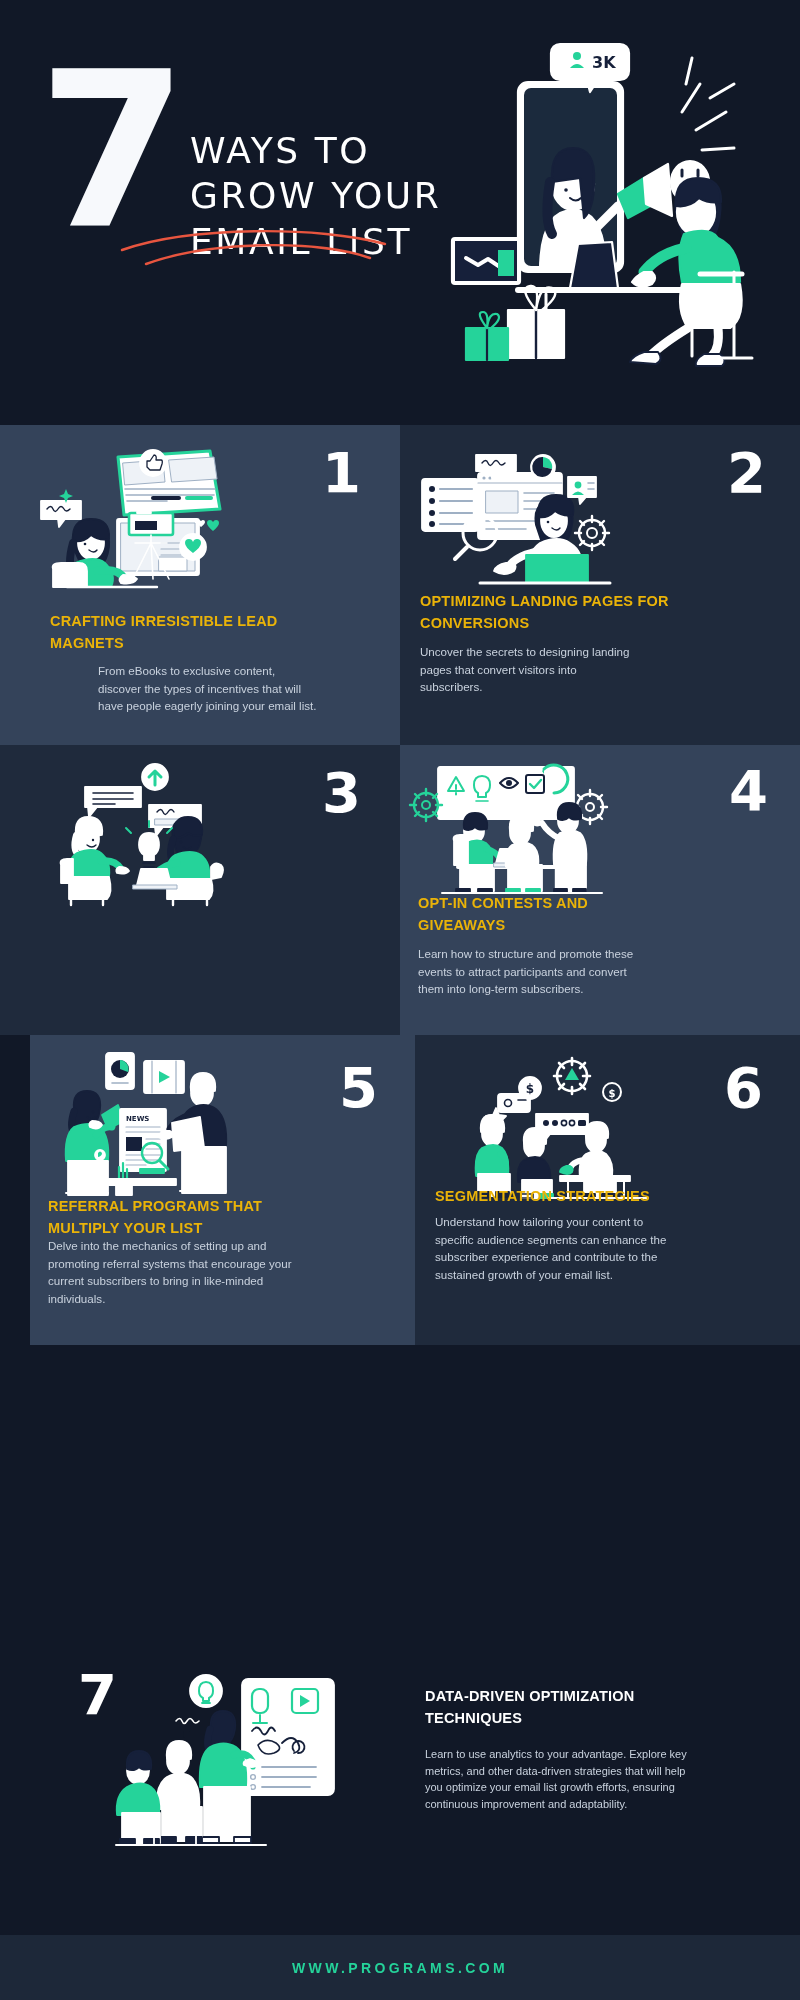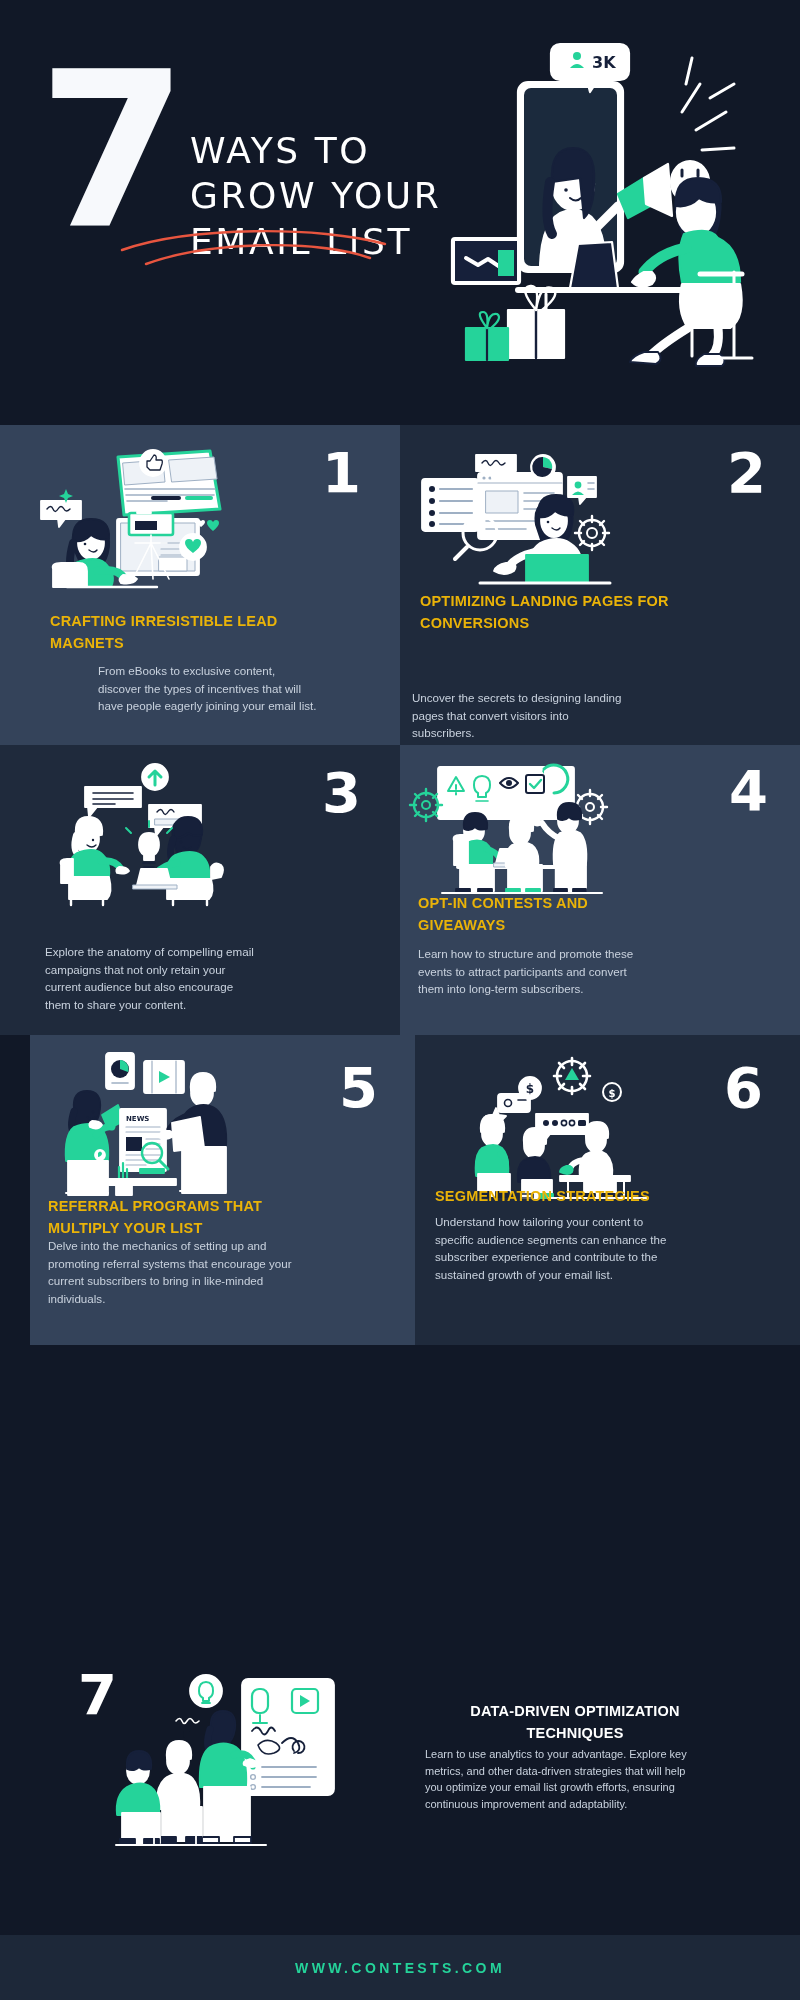--- a/index.html
+++ b/index.html
@@ -50,22 +50,22 @@
     position:absolute; font-size:11.6px; color:#c9d2de; line-height:1.52;
     font-family:"Liberation Sans", sans-serif;
   }
 
   
   .row7 { position:absolute; left:0; top:1645px; width:800px; height:290px; background:#111827; }
   .c7-num {
     position:absolute; left:78px; top:22px; font-size:56px; font-weight:800;
     color:#ffffff; font-family:"DejaVu Sans", sans-serif; line-height:1;
   }
-  .c7-title { position:absolute; left:425px; top:55px; width:300px; font-size:14.5px;
-    font-weight:700; color:#fff; line-height:1.55; letter-spacing:0.2px; text-transform:uppercase;text-align:center; }
+  .c7-title { position:absolute; left:425px; top:40px; width:300px; font-size:14.5px;
+    font-weight:700; color:#fff; line-height:1.55; letter-spacing:0.2px; text-transform:uppercase; }
   .c7-body { position:absolute; left:425px; top:101px; width:270px; font-size:11px;
     color:#c9d2de; line-height:1.52; }
 
   
   .footer { position:absolute; left:0; top:1935px; width:800px; height:65px; background:#1d2839;
             display:flex; align-items:center; justify-content:center; }
   .footer-url { font-size:14px; font-weight:700; letter-spacing:3.4px; color:#25d39a;
                 font-family:"Liberation Sans", sans-serif; }
 
   
@@ -257,21 +257,21 @@
             <path d="M62 8 q4 -5 6 0 q2 5 5 0 q3 -5 6 0 q2 4 6 0" stroke="#16203a" stroke-width="1.4" fill="none"></path>
 
             <path d="M148 22 h28 v20 h-10 l-6 7 l-1 -7 h-11 z" fill="#ffffff" stroke="#ffffff"></path>
             <circle cx="158" cy="30" r="3.4" fill="#25d39a" stroke="none"></circle>
             <path d="M152 40 q6 -7 12 0 z" fill="#25d39a" stroke="none"></path>
             <path d="M168 28 h6 M168 34 h6" stroke="#9fb0c4" stroke-width="1.6"></path>
           </g>
         </svg>
         <div class="num" style="right:35px; top:20px;">2</div>
         <div class="c-title" style="left:20px; top:165px; width:260px;">OPTIMIZING LANDING PAGES FOR CONVERSIONS</div>
-        <div class="c-body" style="left:12px; top:218px; width:215px;margin-top:46px;">Uncover the secrets to designing landing pages that convert visitors into subscribers.</div>
+        <div class="c-body" style="left:20px; top:218px; width:215px;">Uncover the secrets to designing landing pages that convert visitors into subscribers.</div>
       </div>
     </div>
   </div>
 
   <div class="row" style="top:745px; height:290px;">
 
     <div class="panel p-dark" style="height:290px;">
       <div class="card-pad">
         <svg class="ill" style="left:45px; top:20px;" width="195" height="130" viewBox="0 0 195 130">
           <g fill="none" stroke="#ffffff" stroke-width="1.8" stroke-linejoin="round" stroke-linecap="round">
@@ -313,21 +313,20 @@
 
             <path d="M94 80 q0 -12 10 -12 q10 0 10 12 q0 7 -5 10 v5 h-10 v-5 q-5 -3 -5 -10 z" fill="#ffffff" stroke="#ffffff"></path>
             <path d="M98 98 h12 M99 102 h10" stroke="#16203a" stroke-width="1.6"></path>
             <path d="M86 68 l-5 -5 M122 68 l5 -5 M104 62 v-6" stroke="#25d39a" stroke-width="2"></path>
 
             <path d="M96 104 l26 0 l4 16 l-34 0 z" fill="#ffffff" stroke="#ffffff"></path>
             <path d="M88 120 h44 v4 h-44 z" fill="#eef2f7" stroke="#9fb0c4" stroke-width="1"></path>
           </g>
         </svg>
         <div class="num" style="right:40px; top:20px;">3</div>
-        <div class="c-body" style="left:45px; top:198px; width:215px;">Explore the anatomy of compelling email campaigns that not only retain your current audience but also encourage them to share your content.</div>
       </div>
     </div>
 
     <div class="panel p-light" style="height:290px;">
       <div class="card-pad">
         <svg class="ill" style="left:12px; top:18px;" width="215" height="135" viewBox="0 0 215 135">
           <g fill="none" stroke="#ffffff" stroke-width="1.8" stroke-linejoin="round" stroke-linecap="round">
 
             <rect x="26" y="4" width="136" height="52" rx="2" fill="#ffffff" stroke="#ffffff"></rect>
             <path d="M36 28 l8 -14 l8 14 z" fill="none" stroke="#25d39a" stroke-width="2"></path>
@@ -569,16 +568,16 @@
         <path d="M-4 170 h150" stroke="#ffffff" stroke-width="2"></path>
         <path d="M34 140 v30 M76 140 v30" stroke="#ffffff" stroke-width="1.8"></path>
       </g>
     </svg>
 
     <div class="c7-title">DATA-DRIVEN OPTIMIZATION TECHNIQUES</div>
     <div class="c7-body">Learn to use analytics to your advantage. Explore key metrics, and other data-driven strategies that will help you optimize your email list growth efforts, ensuring continuous improvement and adaptability.</div>
   </div>
 
   <footer class="footer">
-    <span class="footer-url">WWW.CONTESTS.COM</span>
+    <span class="footer-url">WWW.PROGRAMS.COM</span>
   </footer>
 
 </div>
 
 </body></html>

